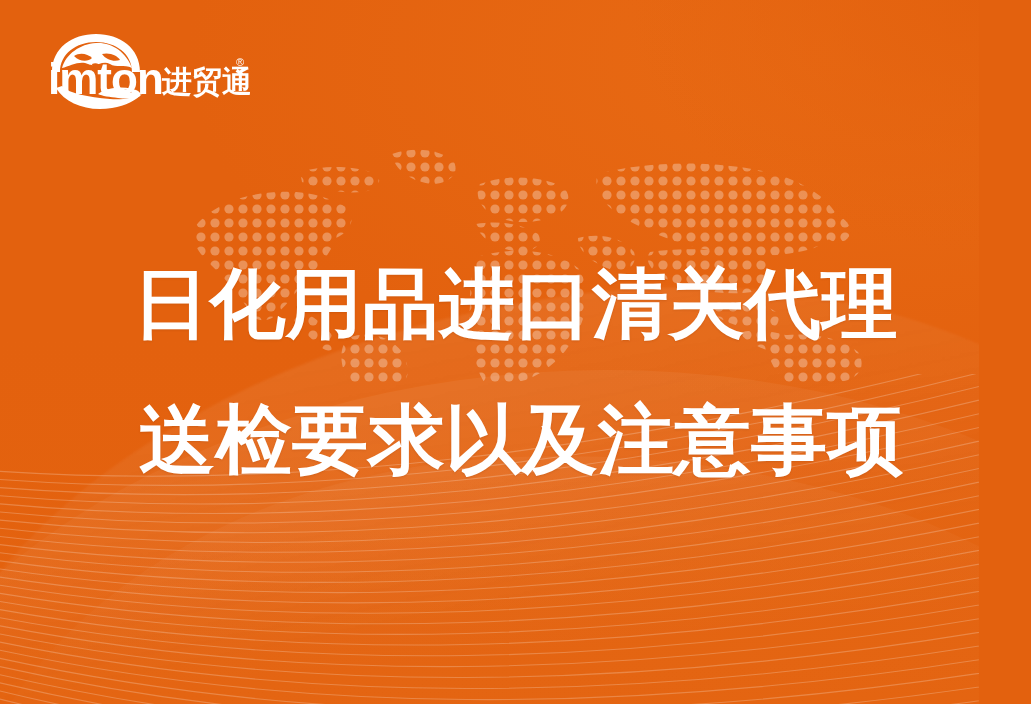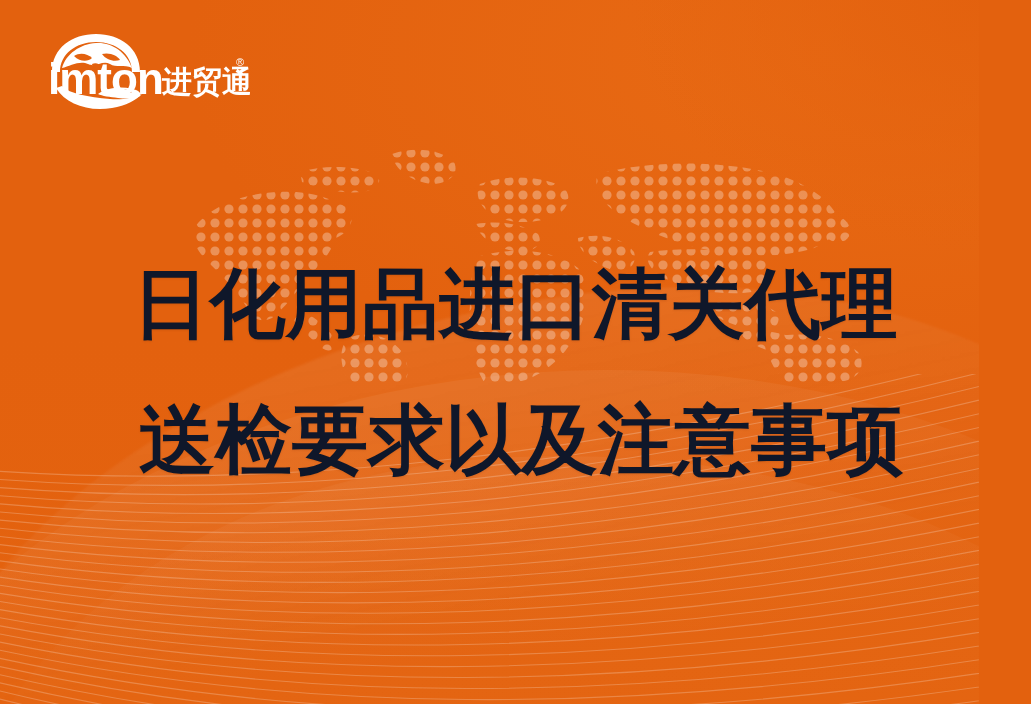--- a/index.html
+++ b/index.html
@@ -66,21 +66,21 @@
   
   .logo{
     position:absolute;left:40px;top:28px;width:210px;height:82px;
   }
   .logo svg{display:block;}
 
   
   .headline{
     position:absolute;left:0;top:243px;width:1031px;
     text-align:center;
-    color:#0f172a;
+    color:#ffffff;
     font-family:"Liberation Sans","DejaVu Sans",sans-serif;
     font-weight:bold;
     letter-spacing:.5px;
     line-height:122px;
     text-shadow:0 1px 2px rgba(130,48,0,.18);
   }
   .headline .line{
     display:block;
     font-size:76px;
     white-space:nowrap;

